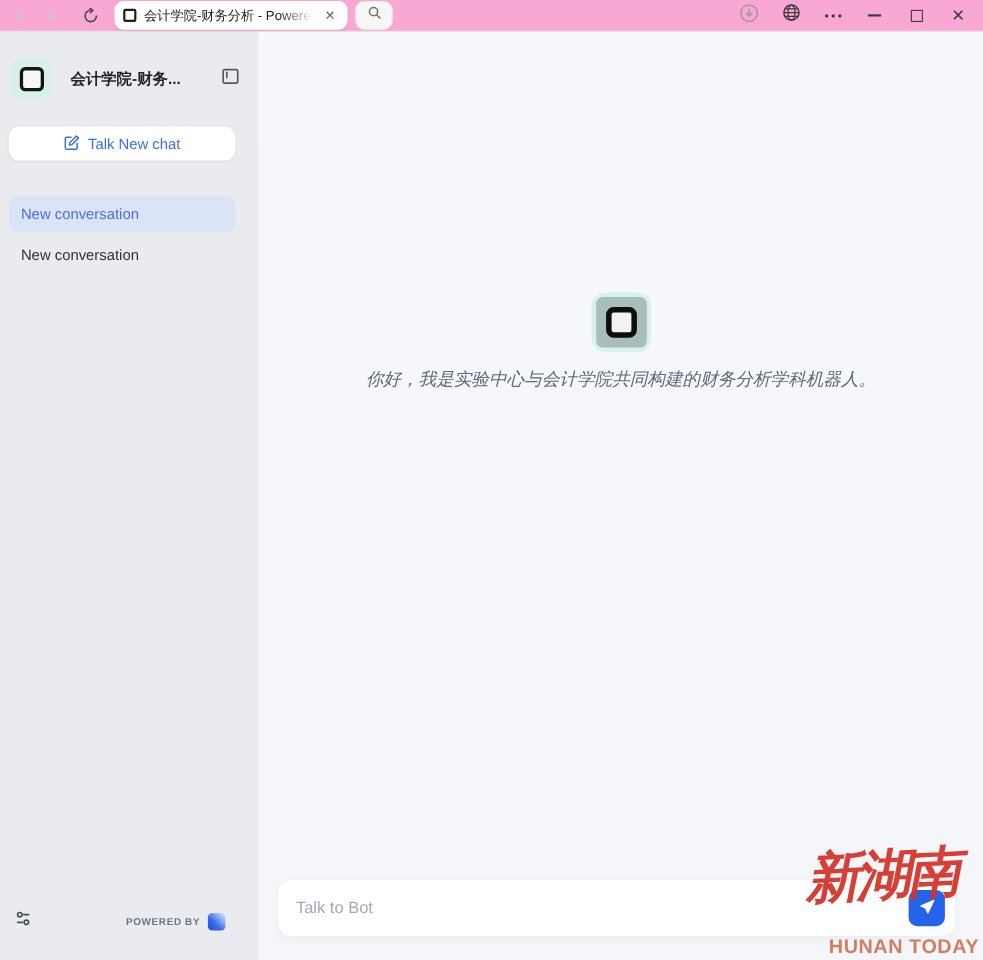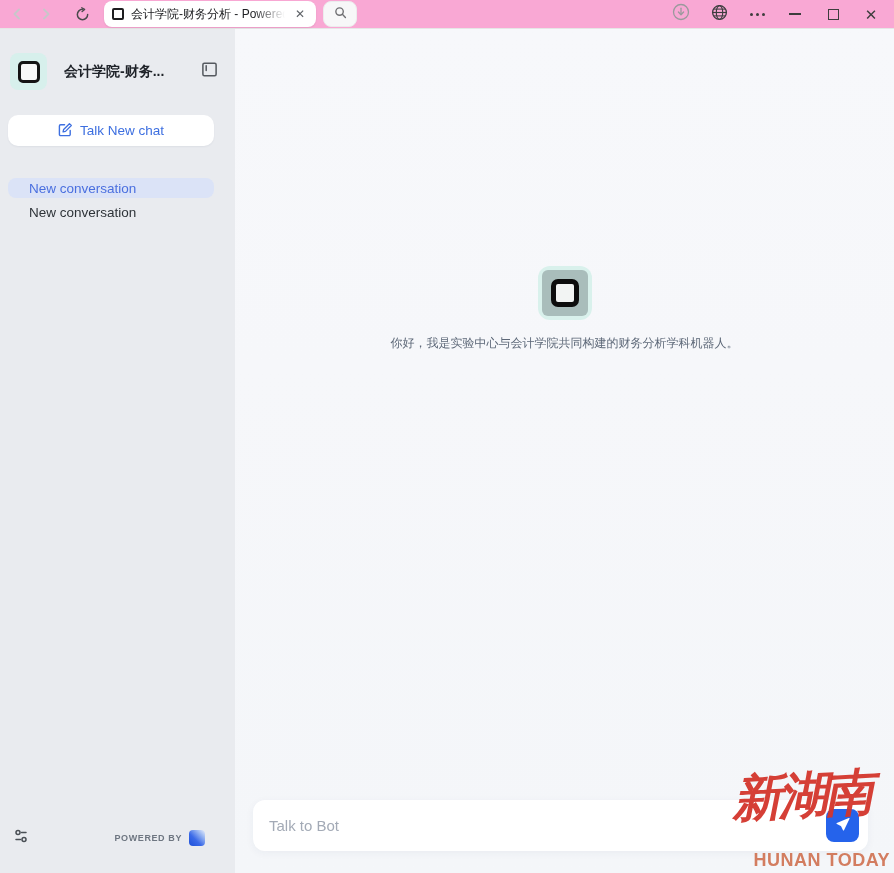--- a/index.html
+++ b/index.html
@@ -78,22 +78,22 @@
   }
   .panel-toggle { width: 18px; height: 18px; flex: none; display: flex; align-items: center; }
   .start-chat {
     margin: 25px 21px 0 8px; height: 31px; background: #ffffff; border-radius: 10px;
     display: flex; align-items: center; justify-content: center; gap: 7px;
     color: #3d6fe0; font-size: 13.5px; cursor: pointer;
     box-shadow: 0 1px 2px rgba(30,50,90,0.06);
   }
   .conv-list { margin-top: 32px; }
   .conv-item {
-    margin: 0 21px 4px 8px; height: 20px; display: flex; align-items: center;
-    padding-left: 21px; border-radius: 8px; font-size: 13.5px; color: #2e3338;
+    margin: 0 21px 4px 8px; height: 33px; display: flex; align-items: center;
+    padding-left: 11px; border-radius: 8px; font-size: 13.5px; color: #2e3338;
   }
   .conv-item.active { background: #dbe3f7; color: #4a6fdf; }
   .sb-footer {
     position: absolute; left: 0; right: 0; bottom: 25px;
     display: flex; align-items: center; padding: 0 30px 0 13px; text-align: right;
   }
   .sb-footer .grow { flex: 1; }
   .powered { font-size: 9px; font-weight: bold; color: #6e7681; letter-spacing: 0.6px; margin-right: 7px; }
   .dify-logo {
     width: 16px; height: 16px; border-radius: 4px;
@@ -111,21 +111,21 @@
     width: 54px; height: 54px; border-radius: 12px; background: #d9f1ec;
     display: inline-flex; align-items: center; justify-content: center;
   }
   .bot-logo-img {
     width: 46px; height: 46px; border-radius: 6px; background: #a9bdbb;
     display: flex; align-items: center; justify-content: center;
   }
   .bot-logo-img .sq {
     width: 28px; height: 28px; border: 5px solid #0d0d0d; border-radius: 7px; background: #f2f4f3;
   }
-  .greeting { margin-top: 15px; font-size: 12px; color: #5d6878; }
+  .greeting { margin-top: 15px; font-size: 16px; color: #5d6878; font-style: italic; }
 
   .input-bar {
     position: absolute; left: 18px; right: 26px; bottom: 22px; height: 51px;
     background: #ffffff; border-radius: 12px;
     box-shadow: 0 2px 8px rgba(40,60,100,0.05);
     display: flex; align-items: center; padding: 0 9px 0 16px; z-index: 2;
   }
   .chat-input {
     flex: 1; border: none; outline: none; background: transparent;
     font-size: 15px; color: #8b5cf6; font-family: Liberation Sans, sans-serif;

